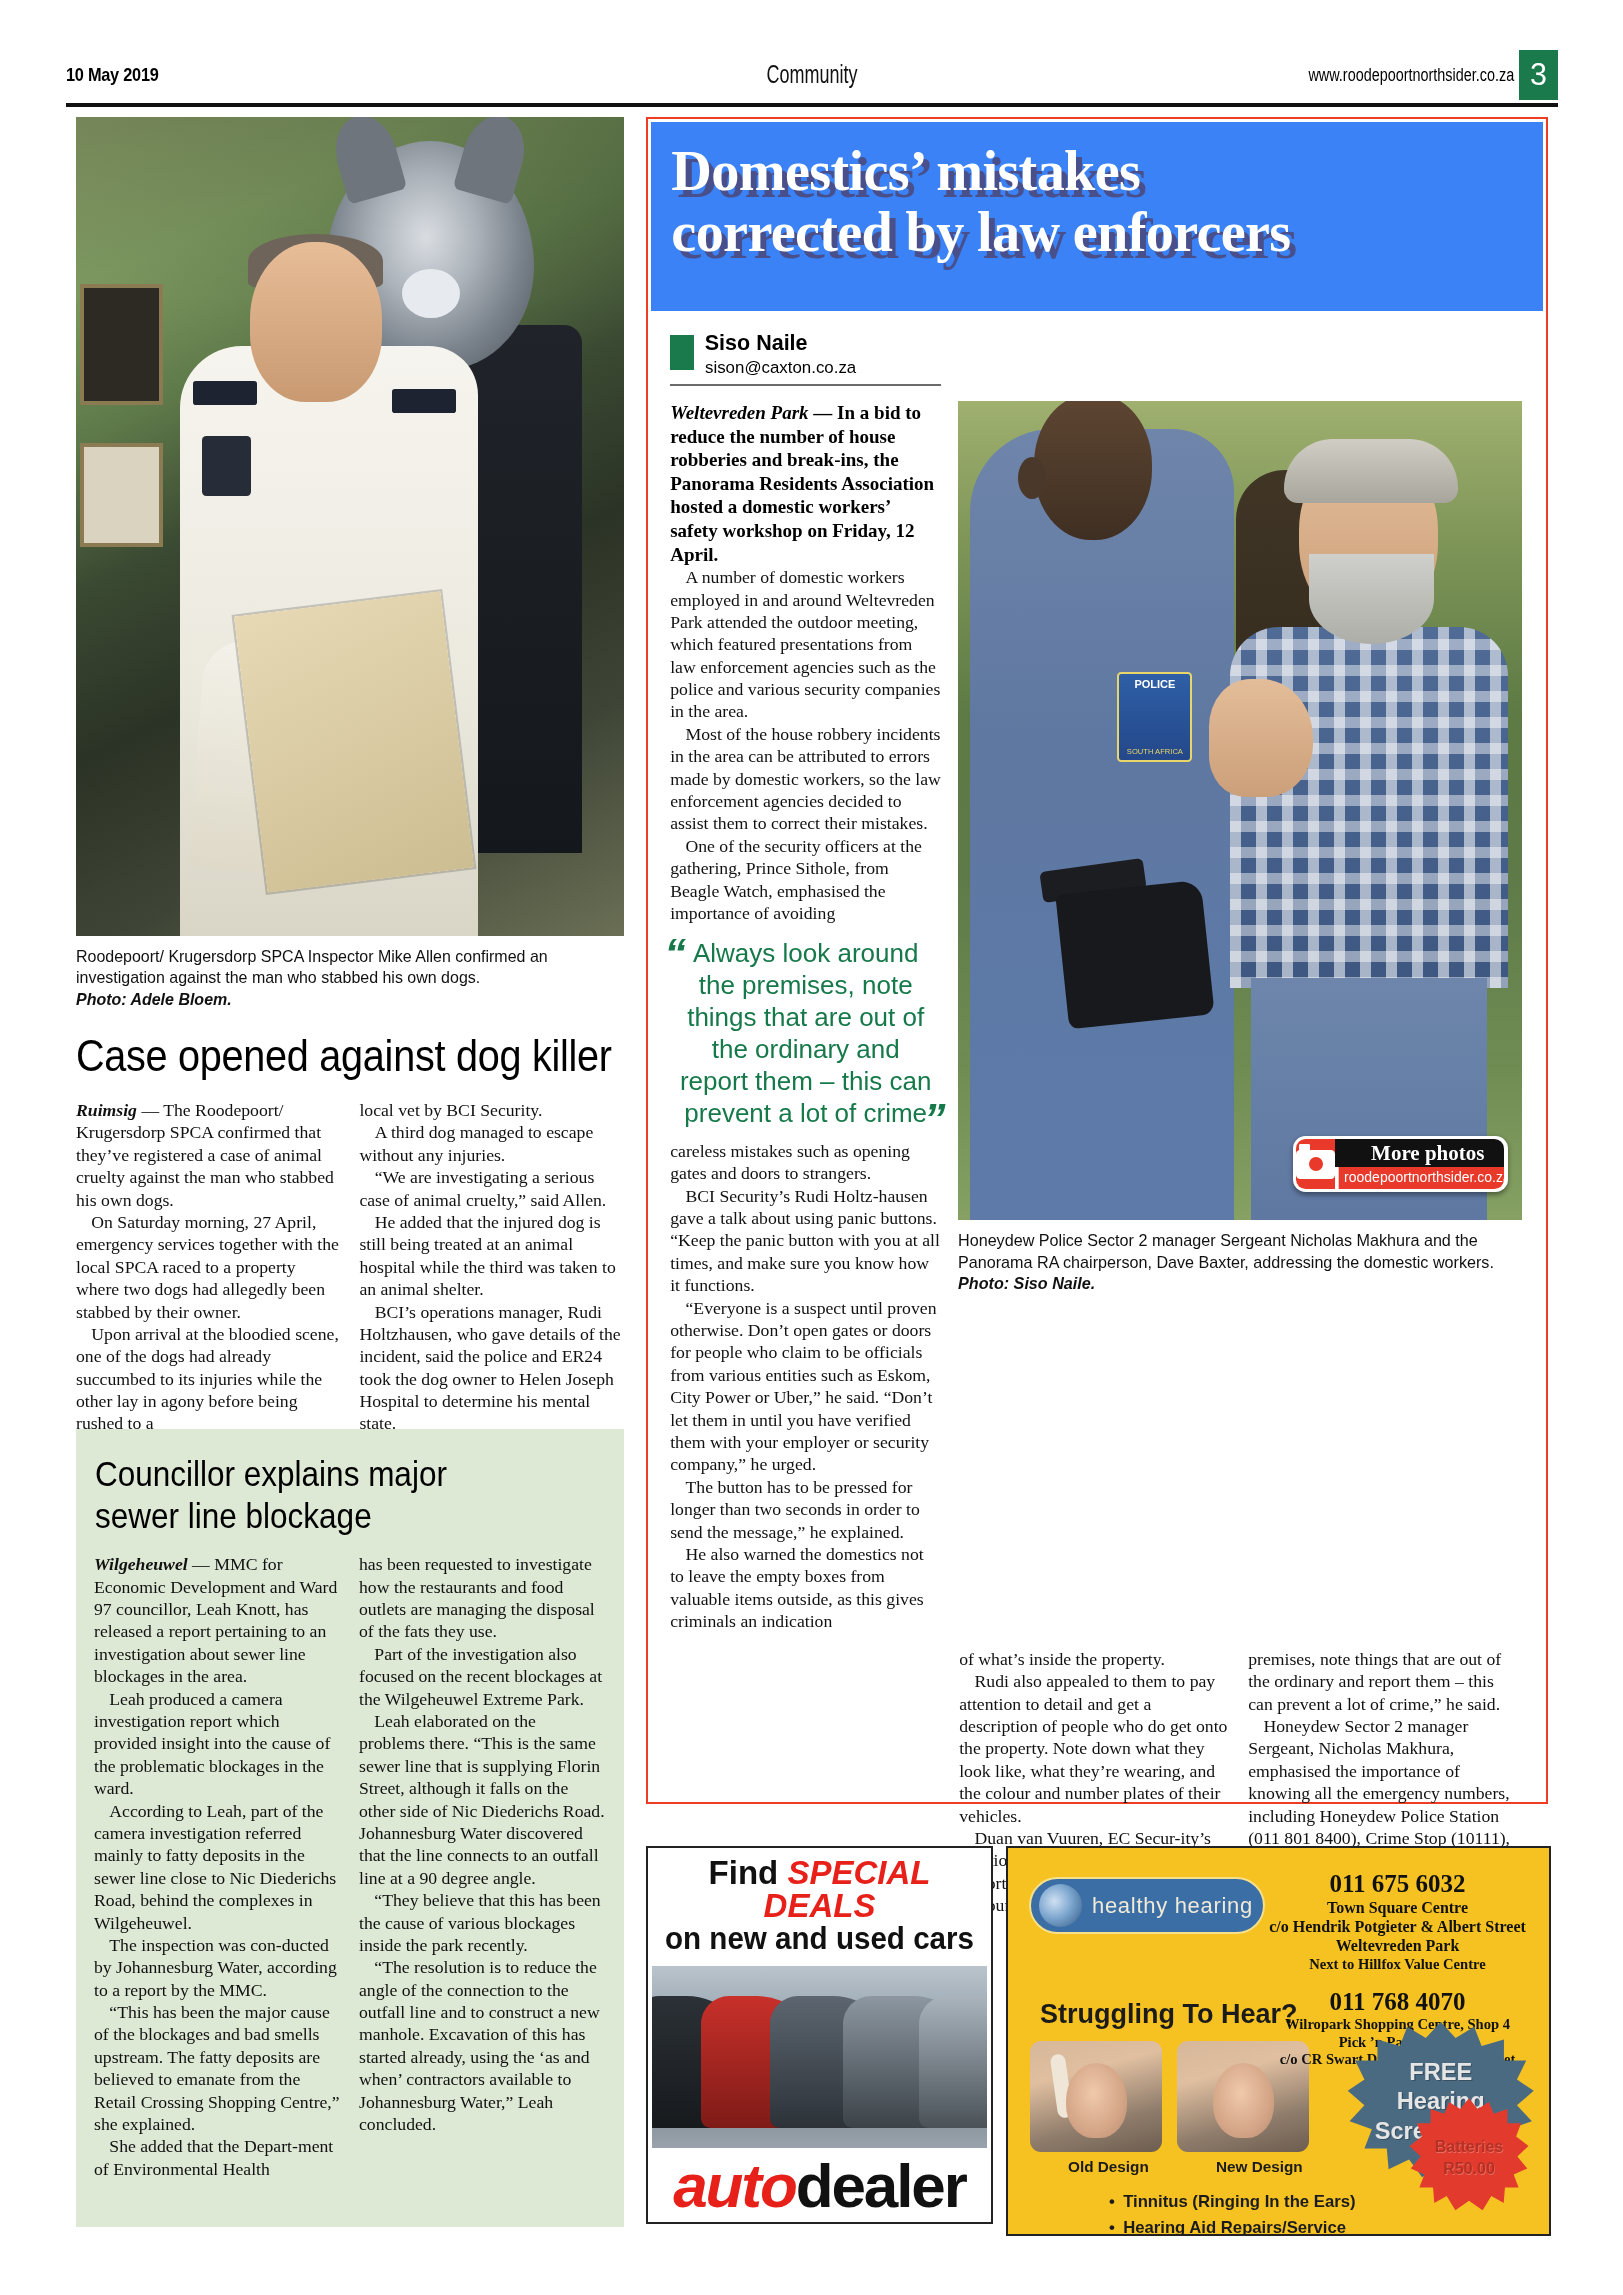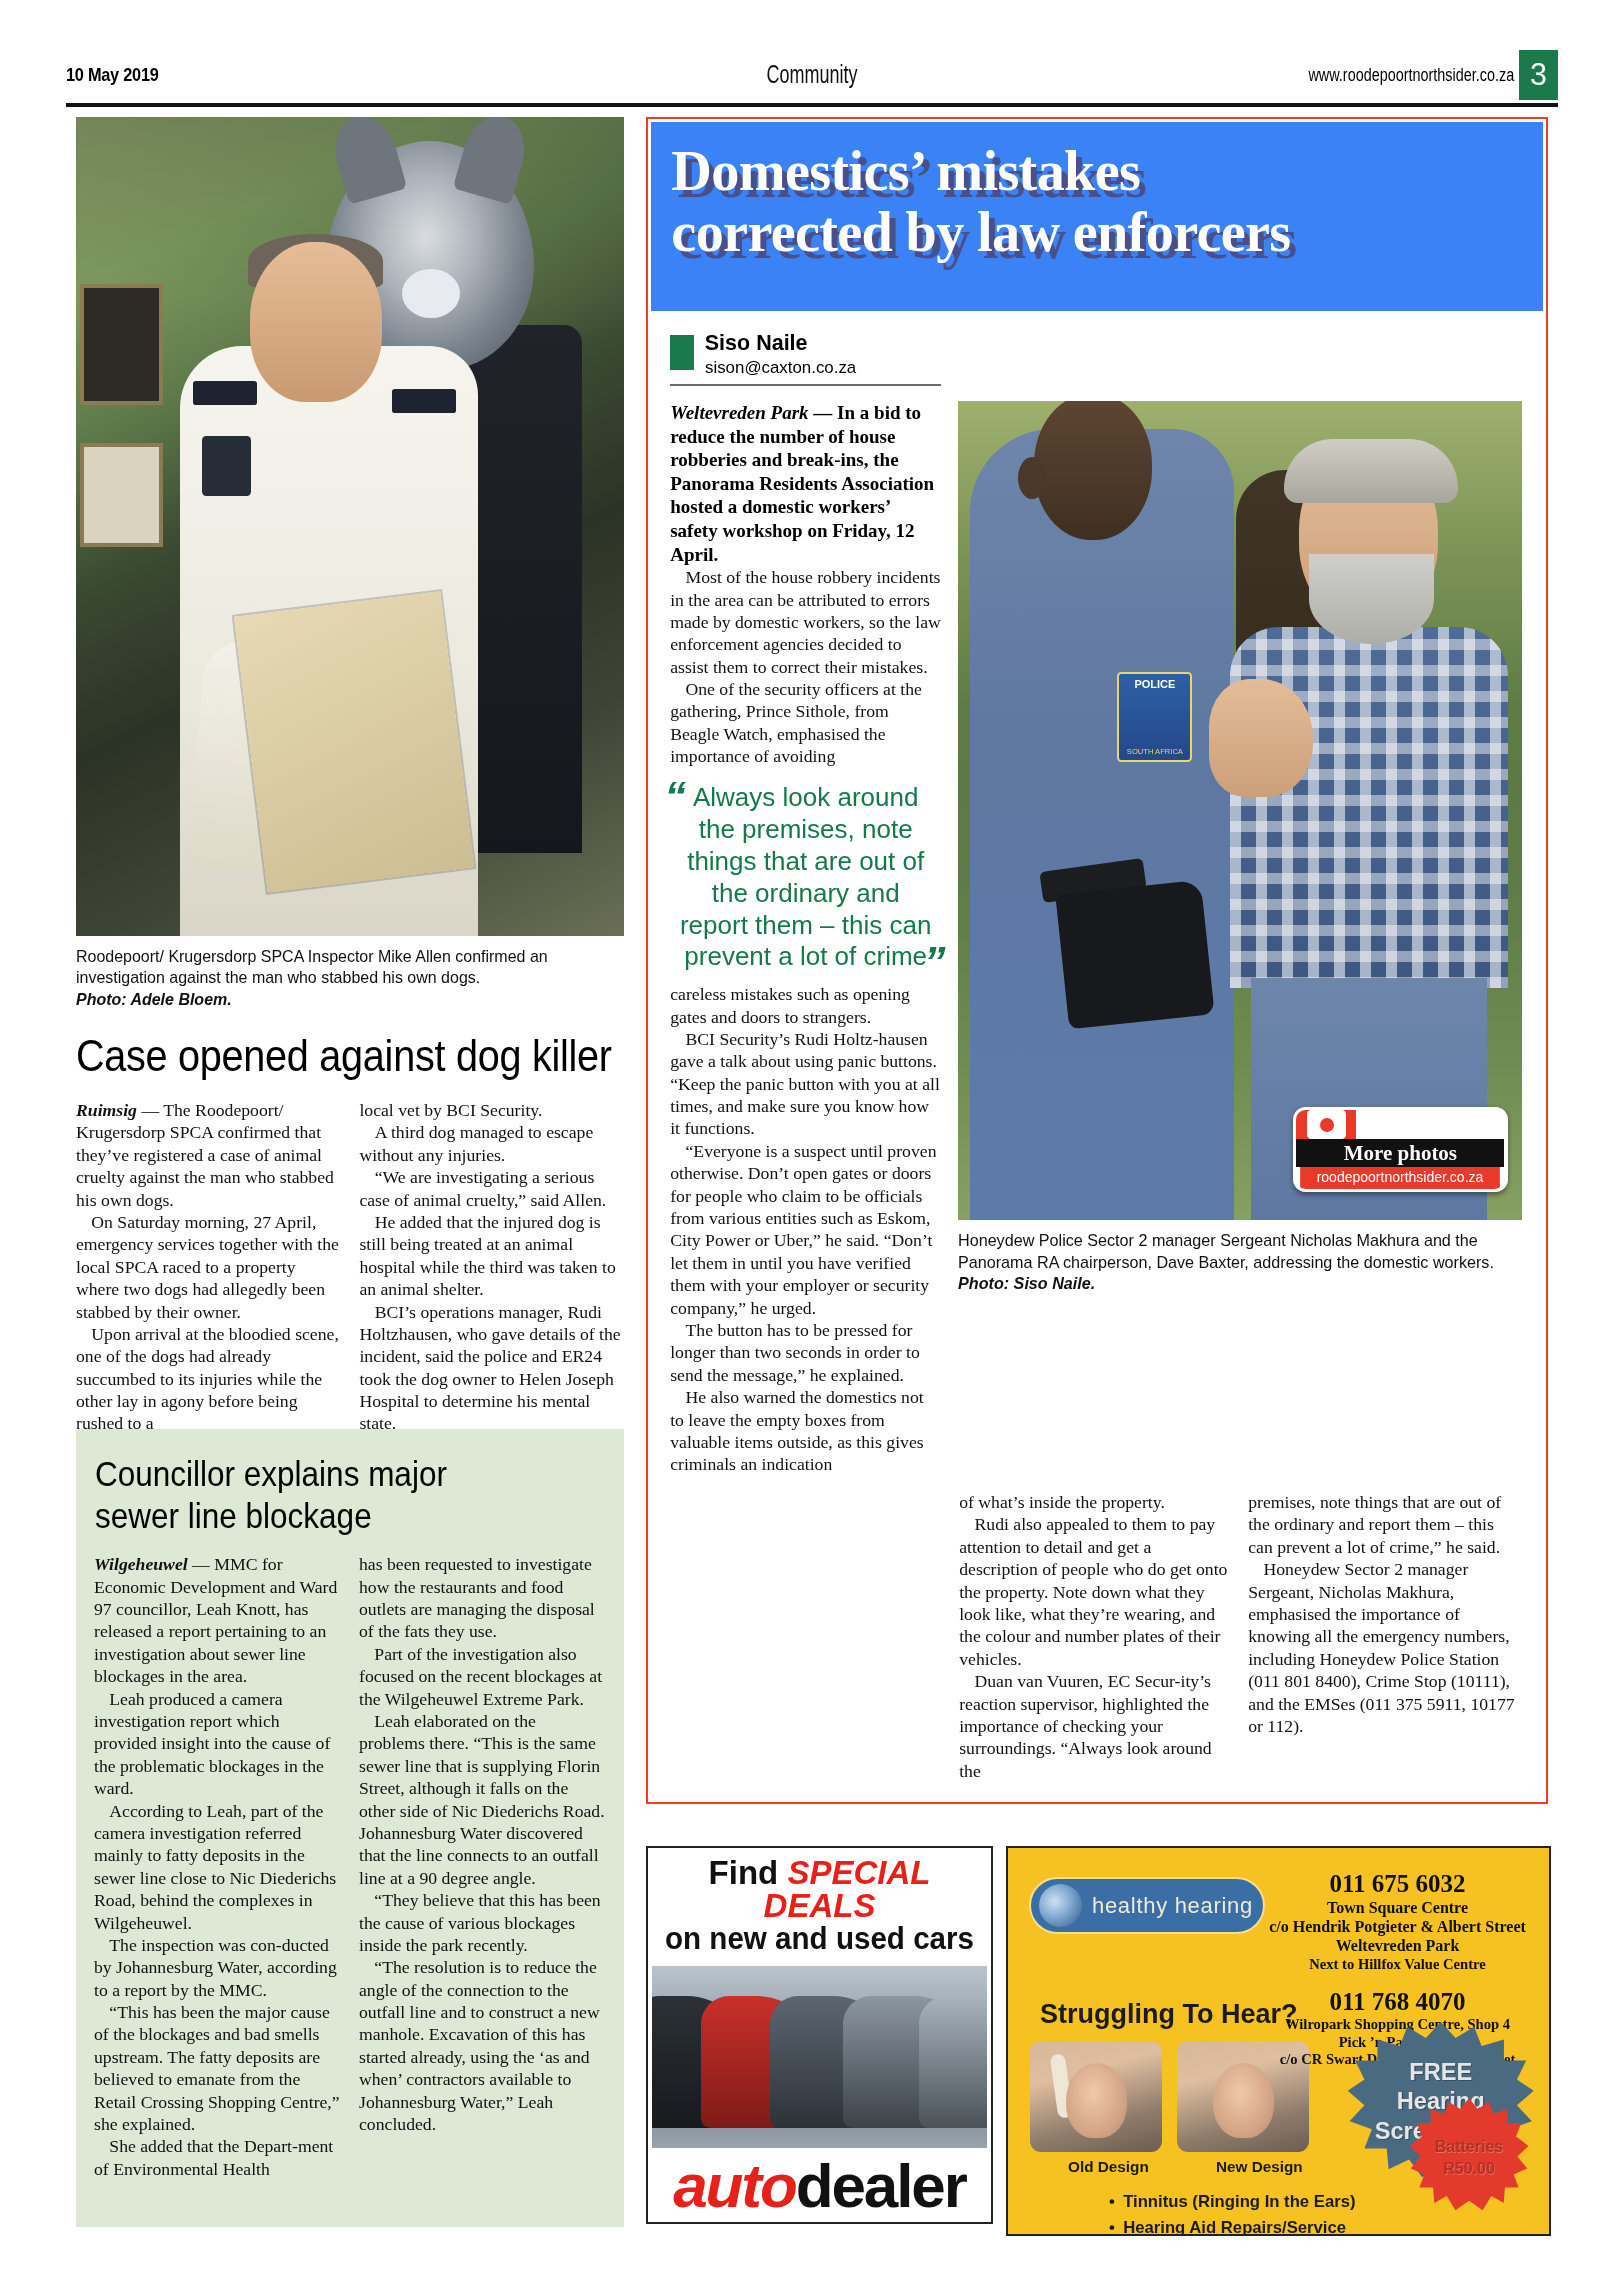--- a/index.html
+++ b/index.html
@@ -196,21 +196,21 @@
       linear-gradient(180deg,#4f6b96,#3d5781);
     border-radius:49px 49px 0 0;}
   .hp-jeans{position:absolute;left:35px;top:528px;width:236px;height:278px;background:linear-gradient(180deg,#6e86ab,#5c76a0);}
   .hp-hand{position:absolute;left:-7px;top:229px;width:104px;height:118px;background:linear-gradient(180deg,#e3bd99,#cb9f79);border-radius:40% 50% 45% 35%;}
   .hp-bg1{position:absolute;left:278px;top:69px;width:118px;height:389px;background:linear-gradient(180deg,#3a2c20,#2a2018);border-radius:49px 49px 0 0;opacity:.92;}
 
   .more-photos{
     position:absolute; right:14px; bottom:28px; width:215px; border-radius:12.5px;
     background:#fff; padding:3.5px; box-shadow:0 2.1px 5.6px rgba(0,0,0,.4);
   }
-  .mp-inner{ border-radius:9.7px; overflow:hidden; display:flex;flex-direction:column; }
+  .mp-inner{ border-radius:9.7px; overflow:hidden; display:flex; }
   .mp-cam{ width:60px; background:#e8392b; display:flex; align-items:center; justify-content:center; }
   .mp-cam-body{ width:39px; height:29px; background:#fff; border-radius:4.2px; position:relative; }
   .mp-cam-lens{ position:absolute; left:11px; top:5.6px; width:18px; height:18px; border-radius:50%; background:#e8392b; border:2.8px solid #fff; }
   .mp-cam-flash{ position:absolute; left:2.8px; top:-5.6px; width:11px; height:7px; background:#fff; border-radius:1.4px;}
   .mp-txt{ flex:1; }
   .mp-top{ background:#111; color:#fff; font-family:"Liberation Serif",serif; font-weight:bold;
            font-size:21px; padding:1.4px 7px 1.4px 7px; text-align:center; }
   .mp-bot{ background:#e8392b; color:#fff; font-family:"Liberation Sans",sans-serif;
            font-size:14.6px; padding:2.1px 5.6px 3.5px 5.6px; text-align:center; transform:scaleX(0.96); }
 
@@ -399,20 +399,21 @@
       </div>
       <div class="byline-rule"></div>
 
       <div class="story-cols">
 
         <div class="sc1">
           <div class="lead-bold">
             <span class="dateline">Weltevreden Park</span><span> — In a bid to reduce the number of house robberies and break-ins, the Panorama Residents Association hosted a domestic workers’ safety workshop on Friday, 12 April.</span>
           </div>
           <div class="body-txt">
+            <p>A number of domestic workers employed in and around Weltevreden Park attended the outdoor meeting, which featured presentations from law enforcement agencies such as the police and various security companies in the area.</p>
             <p>Most of the house robbery incidents in the area can be attributed to errors made by domestic workers, so the law enforcement agencies decided to assist them to correct their mistakes.</p>
             <p>One of the security officers at the gathering, Prince Sithole, from Beagle Watch, emphasised the importance of avoiding</p>
           </div>
 
           <div class="pullquote">
             <span class="pq-open">“</span>
             <span>Always look around the premises, note things that are out of the ordinary and report them – this can prevent a lot of crime</span>
             <span class="pq-close">”</span>
           </div>
 

